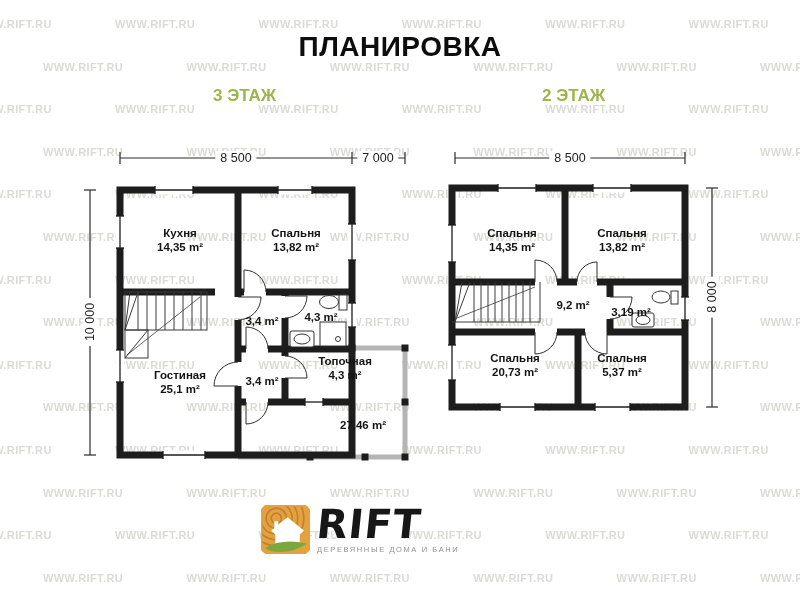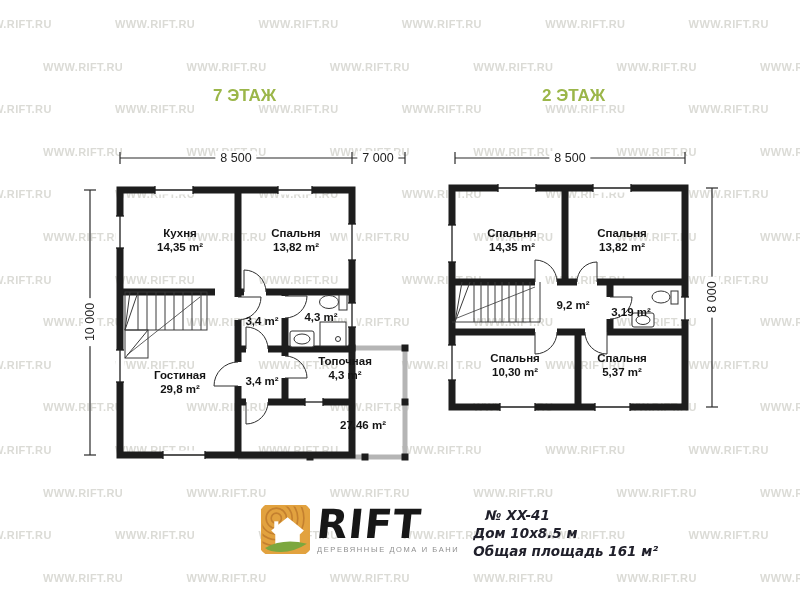--- a/index.html
+++ b/index.html
@@ -121,21 +121,22 @@
       <span class="wm" style="left: 545.2px; top: 529.2px; color: rgb(219, 219, 214);">WWW.RIFT.RU</span>
       <span class="wm" style="left: 688.6px; top: 529.2px; color: rgb(219, 219, 214);">WWW.RIFT.RU</span>
       <span class="wm" style="left: 43px; top: 571.8px; color: rgb(219, 219, 214);">WWW.RIFT.RU</span>
       <span class="wm" style="left: 186.4px; top: 571.8px; color: rgb(219, 219, 214);">WWW.RIFT.RU</span>
       <span class="wm" style="left: 329.8px; top: 571.8px; color: rgb(219, 219, 214);">WWW.RIFT.RU</span>
       <span class="wm" style="left: 473.2px; top: 571.8px; color: rgb(219, 219, 214);">WWW.RIFT.RU</span>
       <span class="wm" style="left: 616.6px; top: 571.8px; color: rgb(219, 219, 214);">WWW.RIFT.RU</span>
       <span class="wm" style="left: 760px; top: 571.8px; color: rgb(219, 219, 214);">WWW.RIFT.RU</span>
     </div>
 
-  <div class="floor-label fl1">7 ЭТАЖ</div>
+  <div class="title">ПЛАНИРОВКА</div>
+  <div class="floor-label fl1">3 ЭТАЖ</div>
   <div class="floor-label fl2">2 ЭТАЖ</div>
 
   <div class="plan plan1">
     <svg width="335" height="325" viewBox="0 0 335 325">
 
       <g stroke="#2a2a2a" stroke-width="1.2" fill="none">
         <line x1="40" y1="13" x2="325" y2="13"></line>
         <line x1="40" y1="7" x2="40" y2="19"></line>
         <line x1="272" y1="7" x2="272" y2="19"></line>
         <line x1="325" y1="7" x2="325" y2="19"></line>
@@ -277,21 +278,21 @@
     <div class="room-label" style="left:241px;top:172px;">
       <span>4,3 m²</span>
     </div>
     <div class="room-label" style="left:182px;top:236px;">
       <span>3,4 m²</span>
     </div>
     <div class="room-label" style="left:236px;top:223px;margin-left:29px;">
       <span>Топочная</span><br><span>4,3 m²</span>
     </div>
     <div class="room-label" style="left:100px;top:237px;">
-      <span>Гостиная</span><br><span>29,8 m²</span>
+      <span>Гостиная</span><br><span>25,1 m²</span>
     </div>
     <div class="room-label" style="left:283px;top:280px;">
       <span>27,46 m²</span>
     </div>
   </div>
 
   <div class="plan plan2">
     <svg width="312" height="325" viewBox="0 0 312 325">
 
       <g stroke="#2a2a2a" stroke-width="1.2" fill="none">
@@ -399,21 +400,21 @@
     <div class="room-label" style="left:182px;top:95px;">
       <span>Спальня</span><br><span>13,82 m²</span>
     </div>
     <div class="room-label" style="left:133px;top:160px;">
       <span>9,2 m²</span>
     </div>
     <div class="room-label" style="left:191px;top:167px;">
       <span>3,19 m²</span>
     </div>
     <div class="room-label" style="left:75px;top:220px;">
-      <span>Спальня</span><br><span>10,30 m²</span>
+      <span>Спальня</span><br><span>20,73 m²</span>
     </div>
     <div class="room-label" style="left:182px;top:220px;">
       <span>Спальня</span><br><span>5,37 m²</span>
     </div>
   </div>
 
   <div class="footer">
     <svg class="logo-icon" viewBox="0 0 48 48">
       <rect x="0" y="0" width="48" height="48" rx="10" fill="#e2a23f"></rect>
       <g stroke="#c4802f" stroke-width="1.6" fill="none">
@@ -427,20 +428,15 @@
       <g>
         <rect x="13" y="16" width="4" height="7" fill="#ffffff"></rect>
         <path d="M 26 12 L 42 25 L 38 29 L 38 40 L 14 40 L 14 29 L 10 25 Z" fill="#ffffff"></path>
       </g>
       <path d="M 4 42 Q 22 32 45 38 Q 28 49 10 45 Q 6 44 4 42 Z" fill="#7ca73e"></path>
     </svg>
     <div class="brand-block">
       <div class="brand">RIFT</div>
       <div class="tagline">ДЕРЕВЯННЫЕ ДОМА И БАНИ</div>
     </div>
-    <div class="info">
-      <div class="num">№ XX-41</div>
-      <div>Дом 10х8.5 м</div>
-      <div>Общая площадь 161 м²</div>
-    </div>
   </div>
 
 </div>
 
 </body></html>

